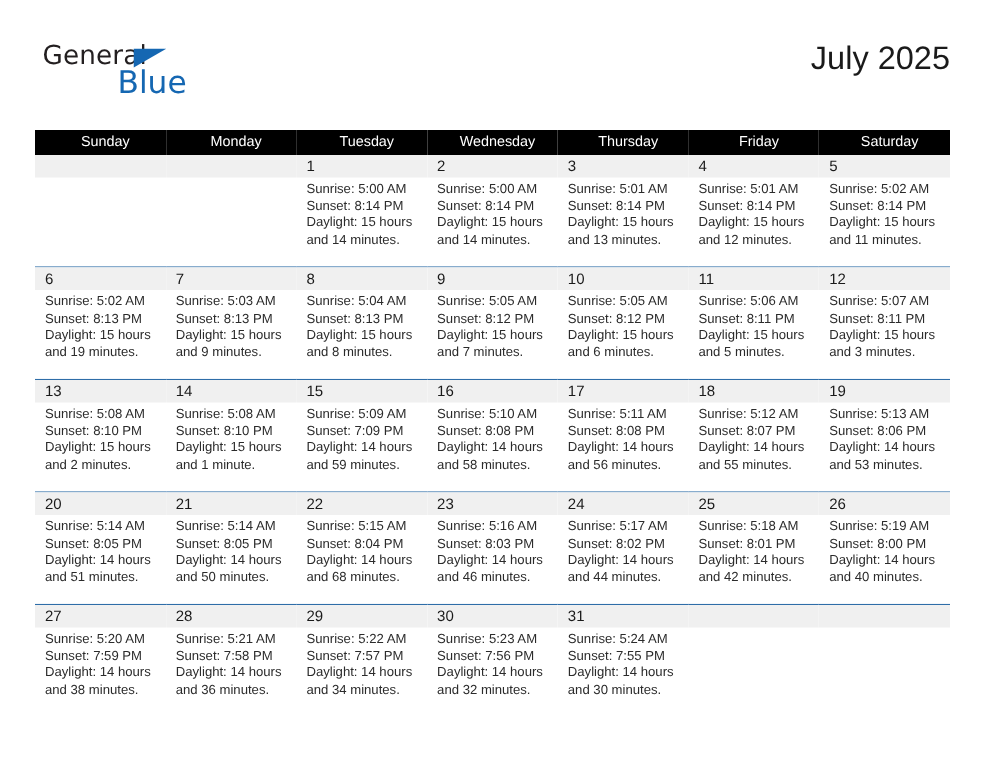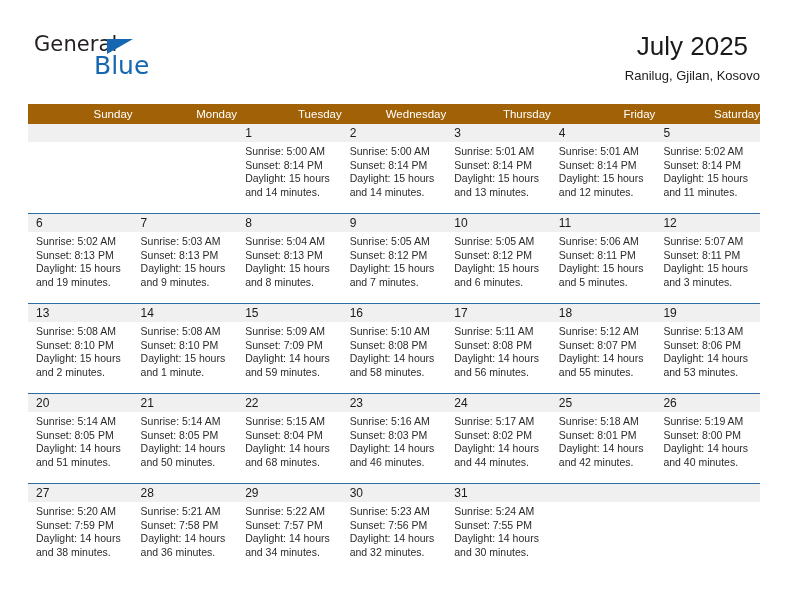--- a/index.html
+++ b/index.html
@@ -91,25 +91,25 @@
     width: 732px;
     border-collapse: collapse;
     table-layout: fixed;
   }
   .calendar th, .calendar td {
     padding: 0;
     margin: 0;
     vertical-align: top;
   }
   .dow {
-    background: #a16207;
+    background: #000000;
     color: #ffffff;
     font-size: 11.5px;
     font-weight: normal;
-    text-align: right;
+    text-align: center;
     height: 20px;
     line-height: 20px;
     padding-left: 8px !important;
   }
   tr.week > td {
     border-top: 1.5px solid #2e6da8;
     height: 89px;
   }
   tr.week.first > td {
     border-top: none;
@@ -153,21 +153,20 @@
   <div class="top">
 
     <div class="brand">
       <span class="brand-general">General</span>
       <span class="brand-tri"></span>
       <span class="brand-blue">Blue</span>
     </div>
 
     <div class="title-wrap">
       <div class="cal-title">July 2025</div>
-      <div class="cal-sub">Ranilug, Gjilan, Kosovo</div>
     </div>
 
   </div>
 
   <table class="calendar">
     <thead>
       <tr>
         <th class="dow">Sunday</th>
         <th class="dow">Monday</th>
         <th class="dow">Tuesday</th>

